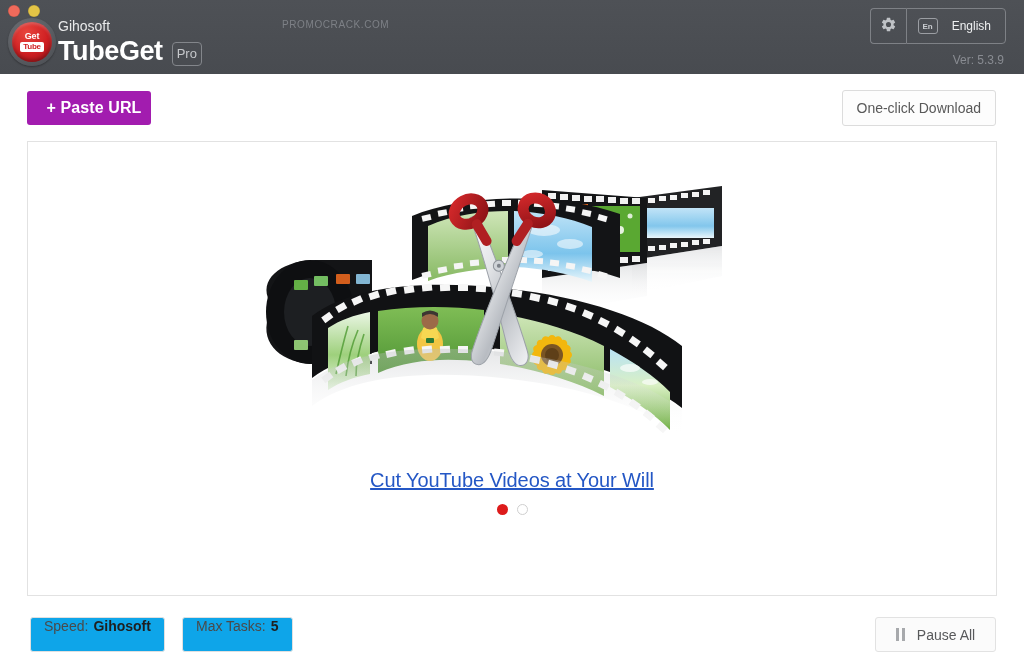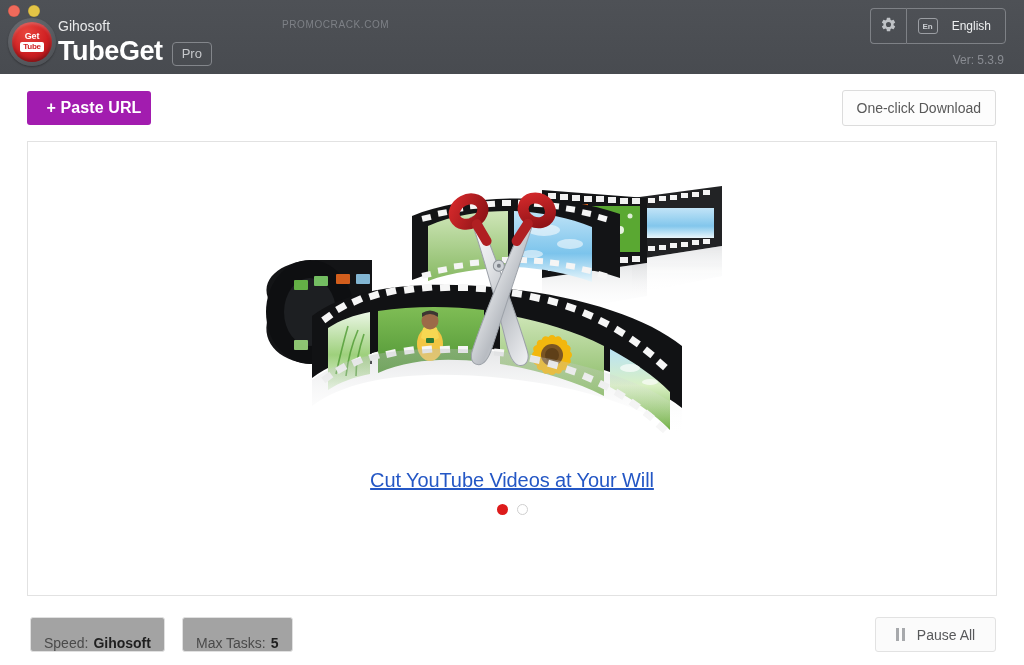--- a/index.html
+++ b/index.html
@@ -115,21 +115,21 @@
     color: #ffffff;
     font-size: 27px;
     line-height: 30px;
     font-weight: bold;
     letter-spacing: -0.4px;
   }
   .pro-badge {
     color: #c6c8cb;
     font-size: 13px;
     line-height: 13px;
-    padding: 4px 9px 5px;
+    padding: 4px 4px 5px;
     border: 1px solid #83868b;
     border-radius: 4px;
     position: relative;
     top: 3px;
   }
   .watermark {
     position: absolute;
     left: 282px; top: 19px;
     color: #7d8086;
     font-size: 10px;
@@ -287,25 +287,25 @@
   .statusbar {
     position: absolute;
     left: 0; top: 606px;
     width: 1024px;
     height: 59px;
   }
   .status-chip {
     position: absolute;
     top: 11px;
     height: 35px;
-    background: #a3a3a3;
+    background: #0ea5e9;
     border: 1px solid #e0e0e0;
     border-radius: 3px;
     display: flex;
-    align-items: flex-end;
+    align-items: flex-start;
     padding: 0 13px;
     box-sizing: border-box;
     color: #4a4a4a;
     font-size: 14px;
     gap: 5px;
   }
   .chip-speed { left: 30px; }
   .chip-tasks { left: 182px; }
   .chip-key { color: #4a4a4a; font-weight: 400; }
   .chip-val { color: #1f1f1f; font-weight: bold; }

